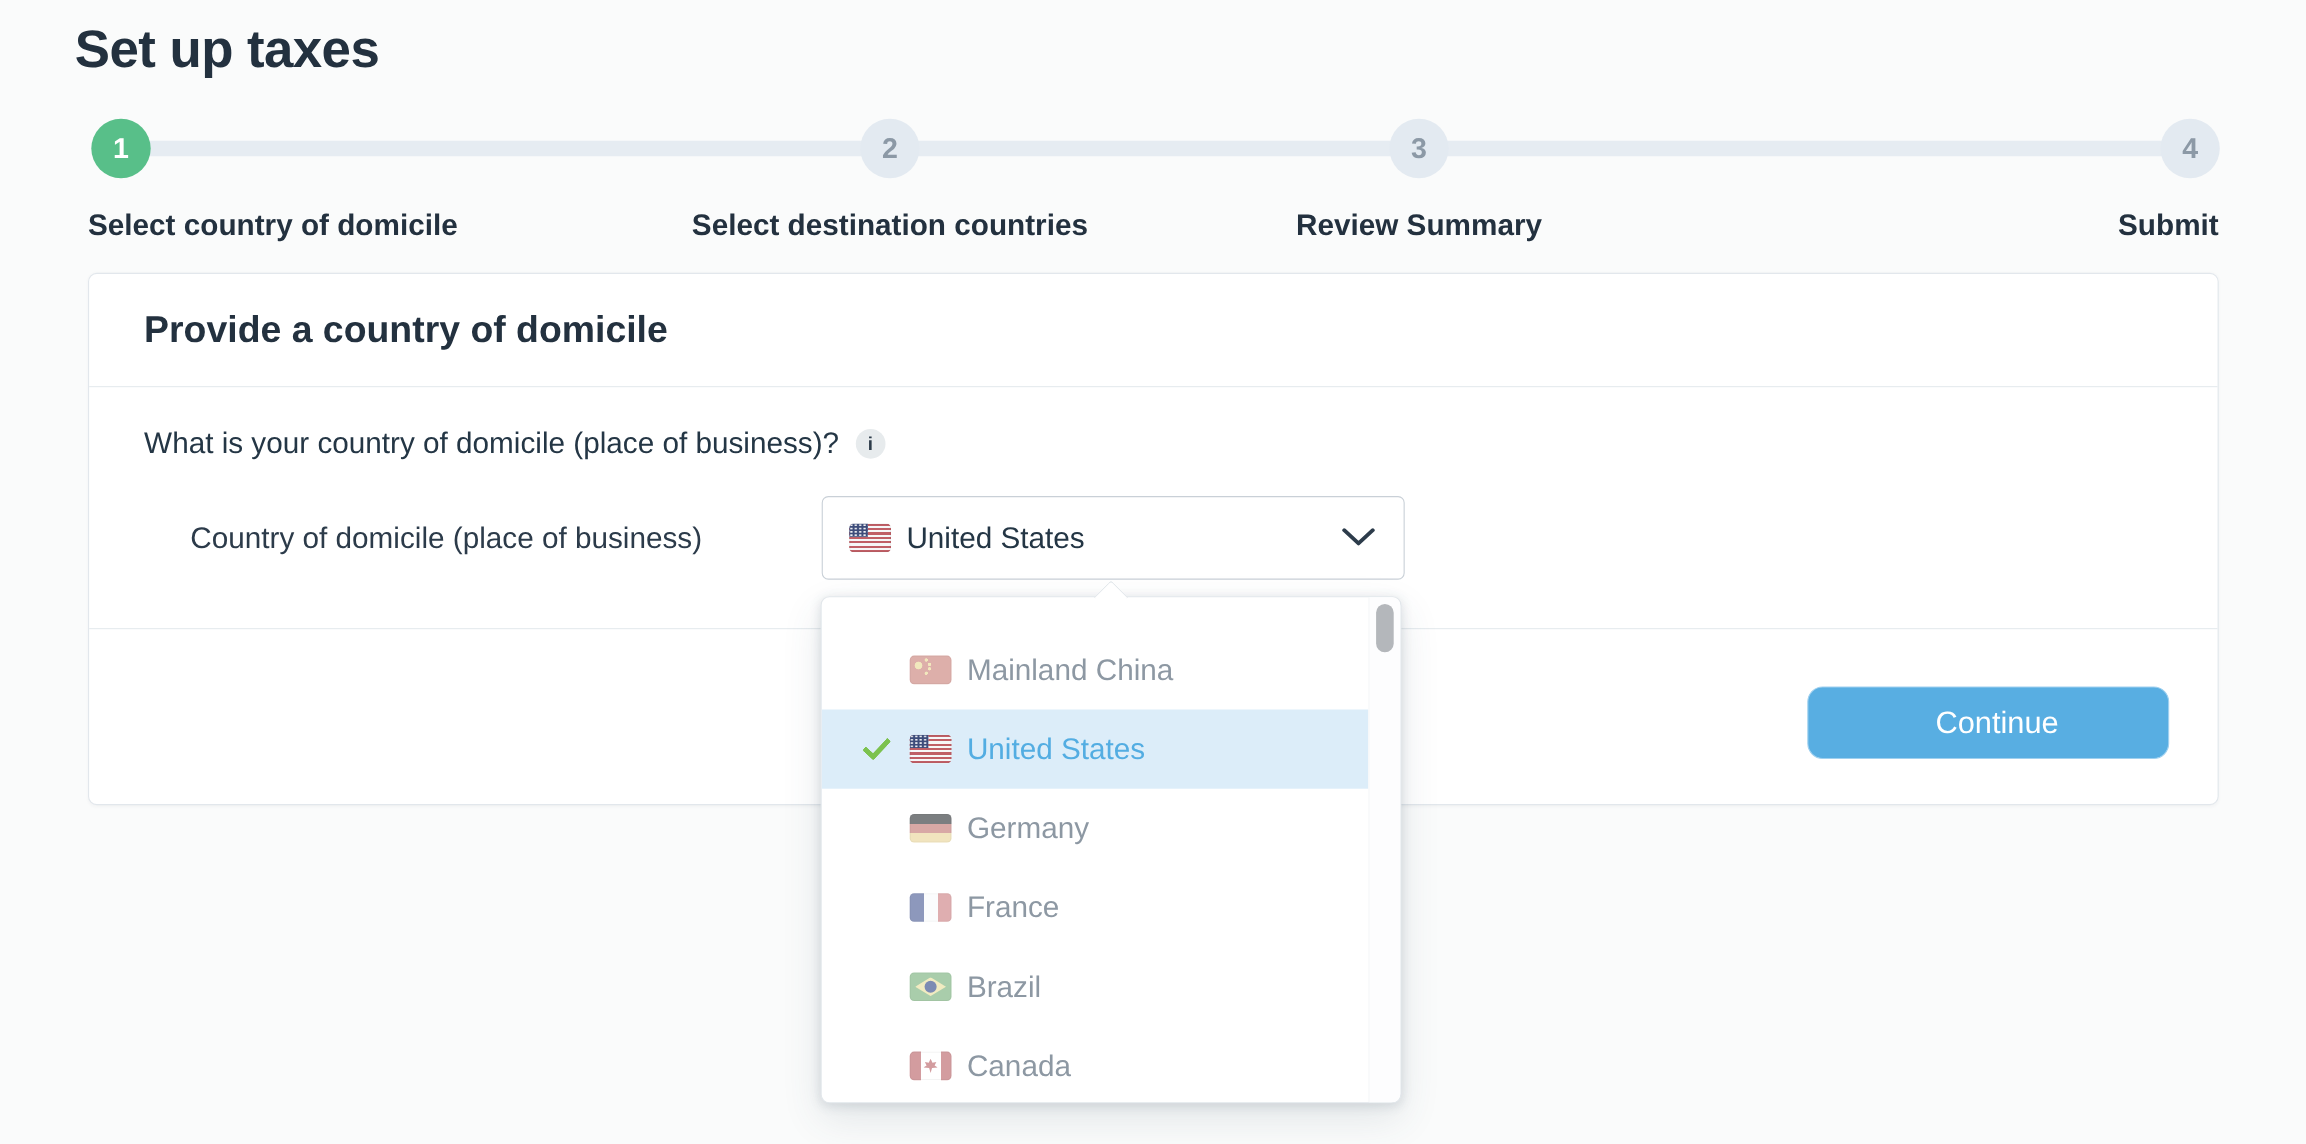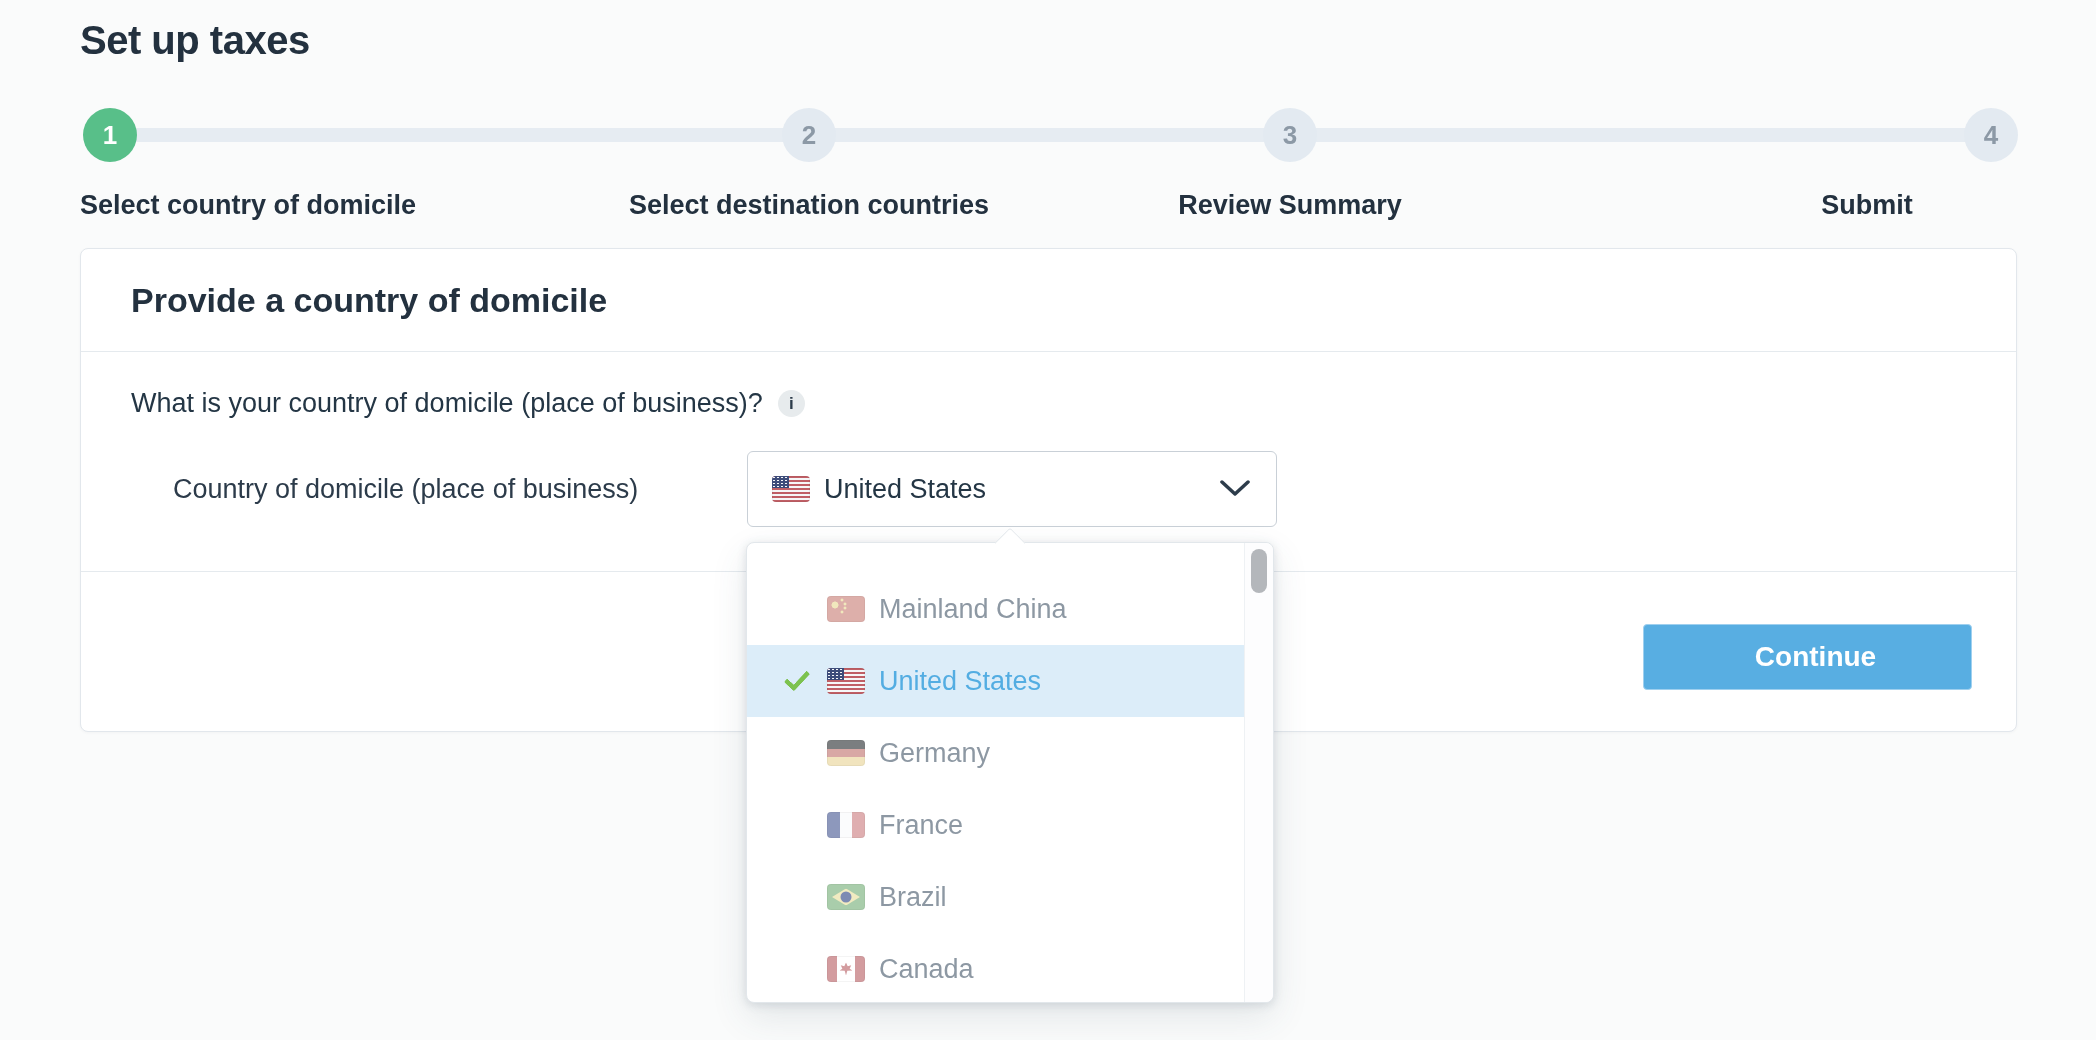--- a/index.html
+++ b/index.html
@@ -6,22 +6,22 @@
   html,body { width:2096px; height:1040px; overflow:hidden; }
   body {
     background:#fafbfb;
     font-family:"Liberation Sans", sans-serif;
     color:#243645;
   }
   .page { position:relative; width:2096px; height:1040px; }
 
   
   .page-title {
-    position:absolute; left:80px; top:18px;
-    font-size:40px; font-weight:bold; letter-spacing:-0.5px; color:#23313f;
+    position:absolute; left:68px; top:18px;
+    font-size:48px; font-weight:bold; letter-spacing:-0.5px; color:#23313f;
   }
 
   
   .stepper { position:absolute; left:0; top:0; width:100%; height:230px; }
   .track {
     position:absolute; left:110px; top:128px; width:1881px; height:14px;
     background:#e6ecf2; border-radius:7px;
   }
   .step-dot {
     position:absolute; top:108px; width:54px; height:54px; border-radius:50%;
@@ -30,21 +30,21 @@
   }
   .step-dot.inactive { background:#e3eaf1; color:#8c99a6; }
   .step-dot.active   { background:#58bf89; color:#ffffff; }
   .d1 { left:83px; } .d2 { left:782px; } .d3 { left:1263px; } .d4 { left:1964px; }
   .step-label {
     position:absolute; top:190px; font-size:27px; font-weight:bold; color:#23313f;
   }
   .l1 { left:80px; text-align:center; }
   .l2 { left:509px; width:600px; text-align:center; }
   .l3 { left:990px; width:600px; text-align:center; }
-  .l4 { left:1717px; width:300px; text-align:center; }
+  .l4 { left:1717px; width:300px; text-align:right; }
 
   
   .card {
     position:absolute; left:80px; top:248px; width:1937px; height:484px;
     background:#ffffff; border:1px solid #e2e7ec; border-radius:8px;
     box-shadow:0 1px 3px rgba(40,60,80,0.04);
   }
   .card-header {
     height:103px; display:flex; align-items:center; padding:0 50px;
     border-bottom:1px solid #e5eaee;
@@ -66,22 +66,22 @@
     background:#fff; border:1px solid #c9d0d7; border-radius:6px;
     display:flex; align-items:center; padding:0 26px 0 24px; cursor:pointer;
   }
   .select-box .flag { margin-right:14px; }
   .select-value { font-size:27px; color:#243645; }
   .chevron { margin-left:auto; display:flex; }
 
   .card-footer { position:relative; height:162px; border-top:1px solid #e5eaee; }
   .continue-btn {
     position:absolute; right:44px; top:52px; width:329px; height:66px;
-    background:#58aee2; border:1px solid #9fd0ef; border-radius:4px;
-    color:#ffffff; font-size:28px; font-weight:bold;
+    background:#58aee2; border:1px solid #9fd0ef; border-radius:14px;
+    color:#ffffff; font-size:28px; font-weight:normal;
     font-family:"Liberation Sans", sans-serif; cursor:pointer;padding-left:16px;
   }
 
   
   .dropdown {
     position:absolute; left:746px; top:542px; width:528px; height:461px;
     background:#ffffff; border:1px solid #e2e7eb; border-radius:8px;
     box-shadow:0 2px 10px rgba(60,80,100,.16), 0 14px 36px rgba(60,80,100,.12);
     z-index:10;
   }

